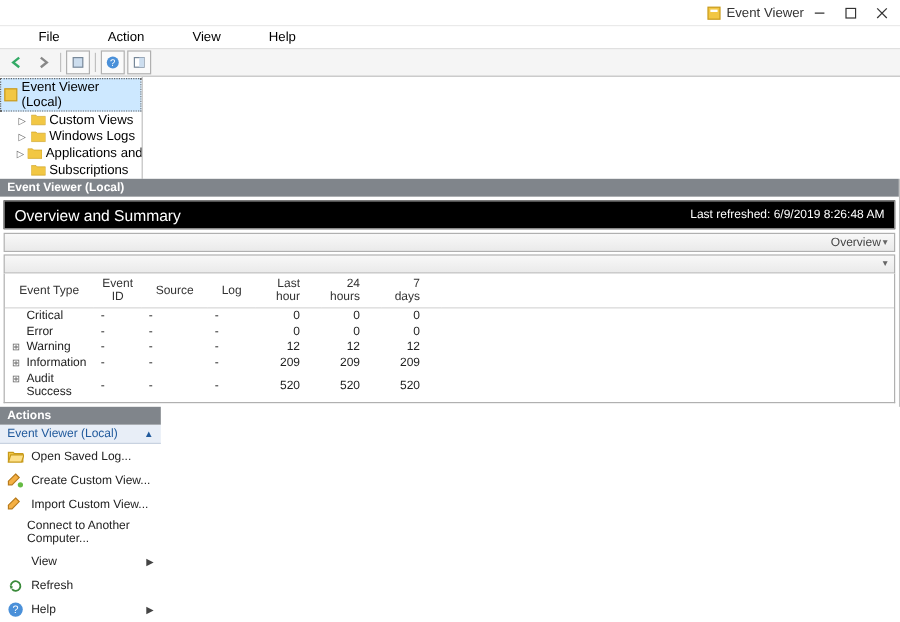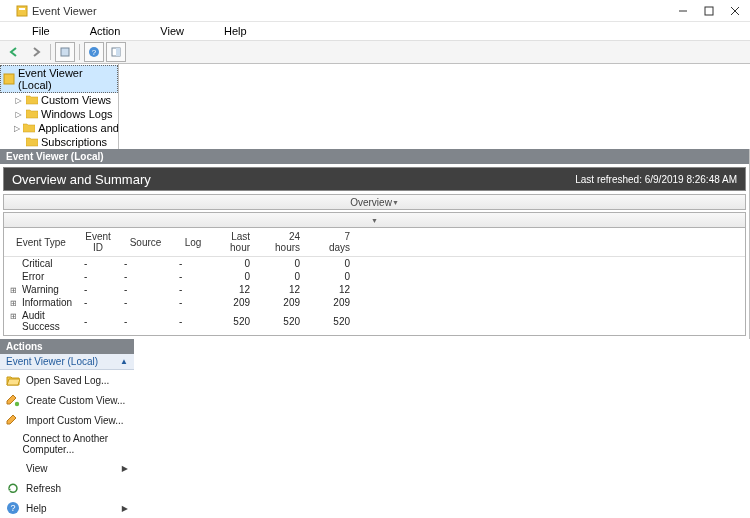--- a/index.html
+++ b/index.html
@@ -1,18 +1,18 @@
 <!DOCTYPE html>
 <html><head>
 <meta charset="utf-8">
 <style>
 * { margin: 0; padding: 0; box-sizing: border-box; font-family: "Segoe UI", Tahoma, sans-serif; }
 body { width: 750px; height: 518px; background: #fff; font-size: 11px; color: #000; overflow: hidden; }
 
-.titlebar { height: 22px; display: flex; align-items: center; justify-content: space-between; padding: 0 2px 0 16px; background: #fff; border-bottom: 1px solid #e5e5e5; }
+.titlebar { height: 22px; display: flex; align-items: center; justify-content: flex-end; padding: 0 2px 0 4px; background: #fff; border-bottom: 1px solid #e5e5e5; }
 .titlebar-left { display: flex; align-items: center; gap: 4px; }
 .titlebar-title { font-size: 11px; color: #333; }
 .winbtns { display: flex; }
 .winbtn { width: 26px; height: 20px; display: flex; align-items: center; justify-content: center; color: #555; }
 
 .menubar { height: 18px; display: flex; align-items: center; padding: 0 4px; gap: 12px; background: #fff; }
 .menubar span { font-size: 11px; padding-left: 28px; }
 
 .toolbar { height: 24px; display: flex; align-items: center; padding: 0 4px; gap: 2px; border-top: 1px solid #e0e0e0; border-bottom: 1px solid #c0c0c0; background: #f5f5f5; }
 .tbtn { width: 20px; height: 20px; display: flex; align-items: center; justify-content: center; border: 1px solid transparent; }
@@ -23,23 +23,23 @@
 
 .nav { width: 119px; border-right: 1px solid #c0c0c0; background: #fff; padding-top: 1px; overflow: hidden; }
 .nav-root { display: flex; align-items: center; gap: 3px; padding: 1px 2px; background: #cde8ff; border: 1px dotted #666; }
 .nav-item { display: flex; align-items: center; gap: 3px; padding: 1px 2px 1px 14px; white-space: nowrap; }
 .exp { width: 9px; height: 9px; display: inline-flex; align-items: center; justify-content: center; font-size: 8px; color: #666; }
 .ficon { width: 12px; height: 12px; display: inline-flex; align-items: center; justify-content: center; }
 
 .center { flex: 1; display: flex; flex-direction: column; border-right: 1px solid #c0c0c0; }
 .center-hdr { height: 15px; background: #80858b; color: #fff; display: flex; align-items: center; padding: 0 6px; font-size: 10px; font-weight: bold; }
 .center-body { flex: 1; padding: 3px; background: #fff; display: flex; flex-direction: column; }
-.ov-title { height: 24px; background: #404040; color: #fff; display: flex; align-items: center; justify-content: space-between; padding: 0 8px; font-size: 13px; border: 1px solid #888; }
+.ov-title { height: 24px; background: #000000; color: #fff; display: flex; align-items: center; justify-content: space-between; padding: 0 8px; font-size: 13px; border: 1px solid #888; }
 .ov-title .ts { font-size: 10px; }
-.section { height: 16px; border: 1px solid #b0b0b0; background: linear-gradient(#f8f8f8,#eaeaea); display: flex; align-items: center; justify-content: center; padding: 0 4px; margin-top: 3px; font-size: 10px; color: #444; }
+.section { height: 16px; border: 1px solid #b0b0b0; background: linear-gradient(#f8f8f8,#eaeaea); display: flex; align-items: center; justify-content: flex-end; padding: 0 4px; margin-top: 3px; font-size: 10px; color: #444; }
 .section .dd { font-size: 7px; color: #666; }
 .table-wrap { flex: 1; border: 1px solid #b0b0b0; border-top: none; background: #fff; overflow: auto; }
 table { width: 100%; border-collapse: collapse; font-size: 10px; }
 th { text-align: center; font-weight: normal; padding: 3px 6px; border-bottom: 1px solid #e0e0e0; color: #333; }
 th.num, td.num { text-align: right; padding-right: 18px; }
 td { padding: 1px 6px; color: #222; }
 td.et { padding-left: 18px; }
 .rexp { display: inline-block; width: 9px; font-size: 8px; color: #666; margin-left: -12px; margin-right: 3px; }
 
 .actions { width: 134px; background: #fff; }

